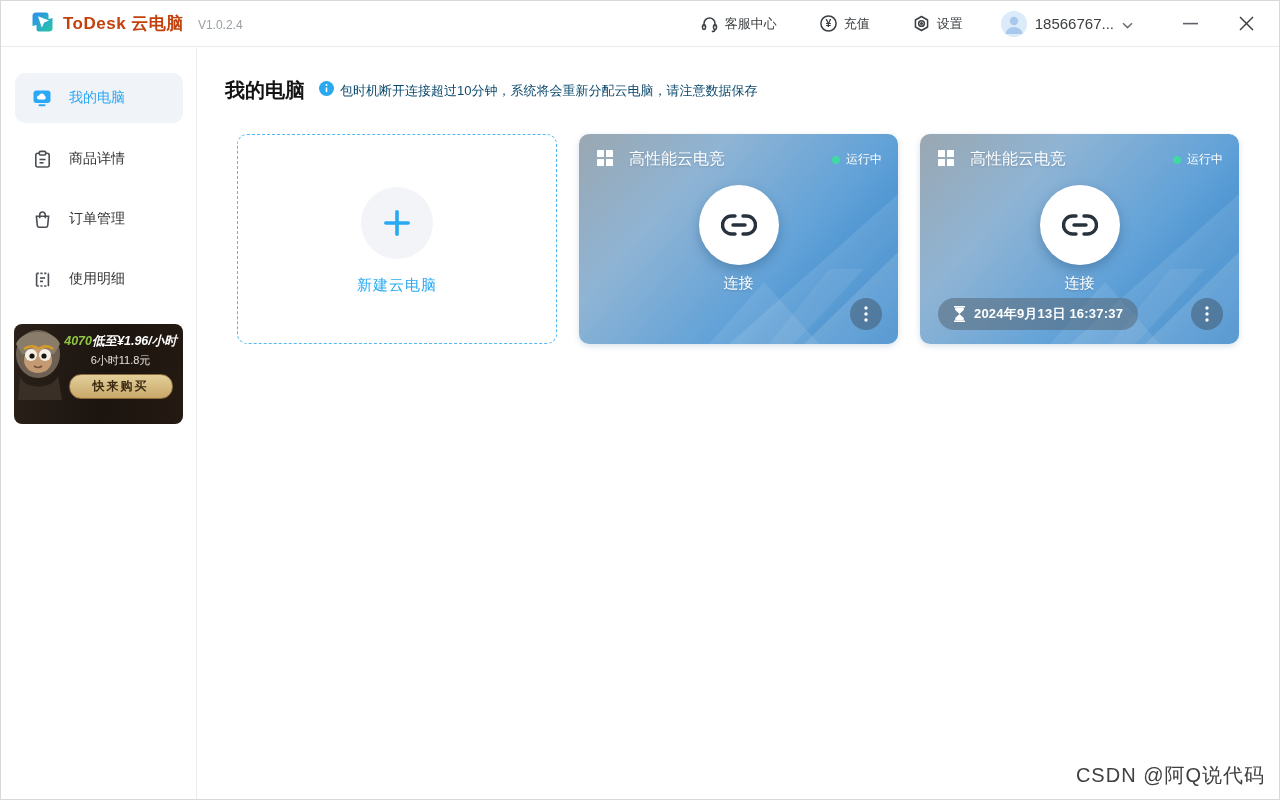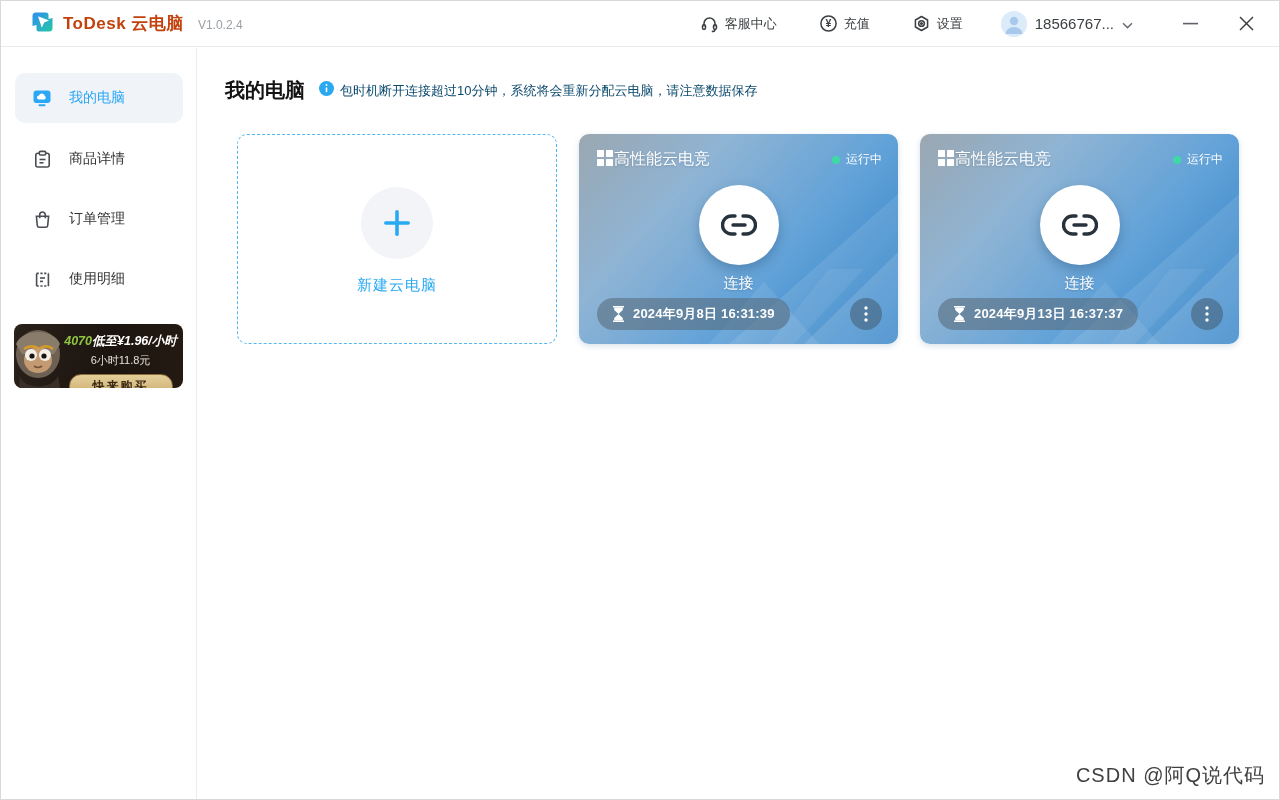--- a/index.html
+++ b/index.html
@@ -30,21 +30,21 @@
 
   
   .sidebar { position:absolute; top:47px; left:0; bottom:0; width:196px;
     background:#fff; border-right:1px solid #ececec; }
   .nav-item { position:absolute; left:14px; width:168px; height:50px;
     display:flex; align-items:center; gap:16px; padding-left:16px;
     border-radius:10px; cursor:pointer; font-size:14px; color:#333; }
   .nav-item.active { background:#f0f3f8; color:#2aa7f5; }
   .nav-icon { width:22px; height:22px; display:flex; align-items:center; justify-content:center; }
 
-  .promo { position:absolute; left:13px; top:276px; width:169px; height:64px;
+  .promo { position:absolute; left:13px; top:276px; width:169px; height:100px;
     border-radius:8px; overflow:hidden; cursor:pointer;
     background:linear-gradient(100deg,#2a211a 0%,#1c140f 55%,#241a12 100%); }
   .promo svg.monkey { position:absolute; left:0; top:0; }
   .promo .promo-text { position:absolute; left:50px; top:9px; right:6px; text-align:center; }
   .promo-line1 { font-size:12.5px; font-weight:bold; font-style:italic; color:#fff; white-space:nowrap; }
   .promo-line1 .hl { color:#8fc540; }
   .promo-line2 { font-size:11px; color:#e6e1da; margin-top:3px; }
   .promo-btn { display:inline-block; margin-top:6px; padding:3px 23px;
     background:linear-gradient(#e3cf9a,#c9a86a); border:1px solid #8a6c3c;
     border-radius:12px; font-size:12px; font-weight:bold; color:#3a2a12; letter-spacing:2px; }
@@ -66,21 +66,21 @@
   .new-label { position:absolute; left:0; right:0; top:141px; text-align:center;
     font-size:15px; color:#29a9f2; letter-spacing:1px; }
 
   .machine-card { width:319px; height:210px; border-radius:10px; position:relative;
     overflow:hidden; color:#fff; cursor:default;
     background:linear-gradient(132deg,#9aa7b1 0%,#8fb4d4 30%,#62a2d8 62%,#2a7ec6 100%);
     box-shadow:0 2px 6px rgba(40,90,140,.18); }
   .card-deco { position:absolute; inset:0; }
   .card-head { position:absolute; top:0; left:0; right:0; display:flex;
     align-items:center; padding:15px 16px 0 18px; }
-  .machine-name { font-size:16px; font-weight:500; margin-left:1px;
+  .machine-name { font-size:16px; font-weight:500; margin-left:16px;
     text-shadow:0 1px 2px rgba(30,60,90,.25); }
   .status { margin-left:auto; display:flex; align-items:center; gap:6px; font-size:12px; }
   .status-dot { width:8px; height:8px; border-radius:50%; background:#3fd9a4; }
   .connect-circle { position:absolute; left:50%; top:51px; transform:translateX(-50%);
     width:80px; height:80px; border-radius:50%; background:#fff; cursor:pointer;
     display:flex; align-items:center; justify-content:center;
     box-shadow:0 5px 12px rgba(10,50,90,.28); }
   .connect-label { position:absolute; left:0; right:0; top:140px; text-align:center;
     font-size:15px; text-shadow:0 1px 2px rgba(30,60,90,.3); }
   .time-pill { position:absolute; left:18px; top:164px; height:32px;
@@ -302,27 +302,20 @@
           </span>
         </div>
         <div class="connect-circle">
           <svg width="36" height="28" viewBox="0 0 36 28" fill="none" stroke="#28323c" stroke-width="3.4" stroke-linecap="round">
             <path d="M14 5 h-3.5 a9 9 0 0 0 0 18 h3.5"></path>
             <path d="M22 5 h3.5 a9 9 0 0 1 0 18 h-3.5"></path>
             <line x1="12" y1="14" x2="24" y2="14"></line>
           </svg>
         </div>
         <div class="connect-label">连接</div>
-        <div class="time-pill">
-          <svg width="13" height="16" viewBox="0 0 13 16">
-            <path d="M1 0.5 h11 M1 15.5 h11" stroke="#fff" stroke-width="1.8"></path>
-            <path d="M2.2 1.5 h8.6 v2.4 L6.5 8 l4.3 4.1 v2.4 H2.2 v-2.4 L6.5 8 2.2 3.9 Z" fill="#fff"></path>
-          </svg>
-          <span class="ts">2024年9月8日 16:31:39</span>
-        </div>
         <div class="more-btn">
           <svg width="4" height="16" viewBox="0 0 4 16" fill="#fff">
             <circle cx="2" cy="2" r="1.7"></circle>
               <circle cx="2" cy="8" r="1.7"></circle>
               <circle cx="2" cy="14" r="1.7"></circle>
           </svg>
         </div>
       </div>
 
       <div class="machine-card">

